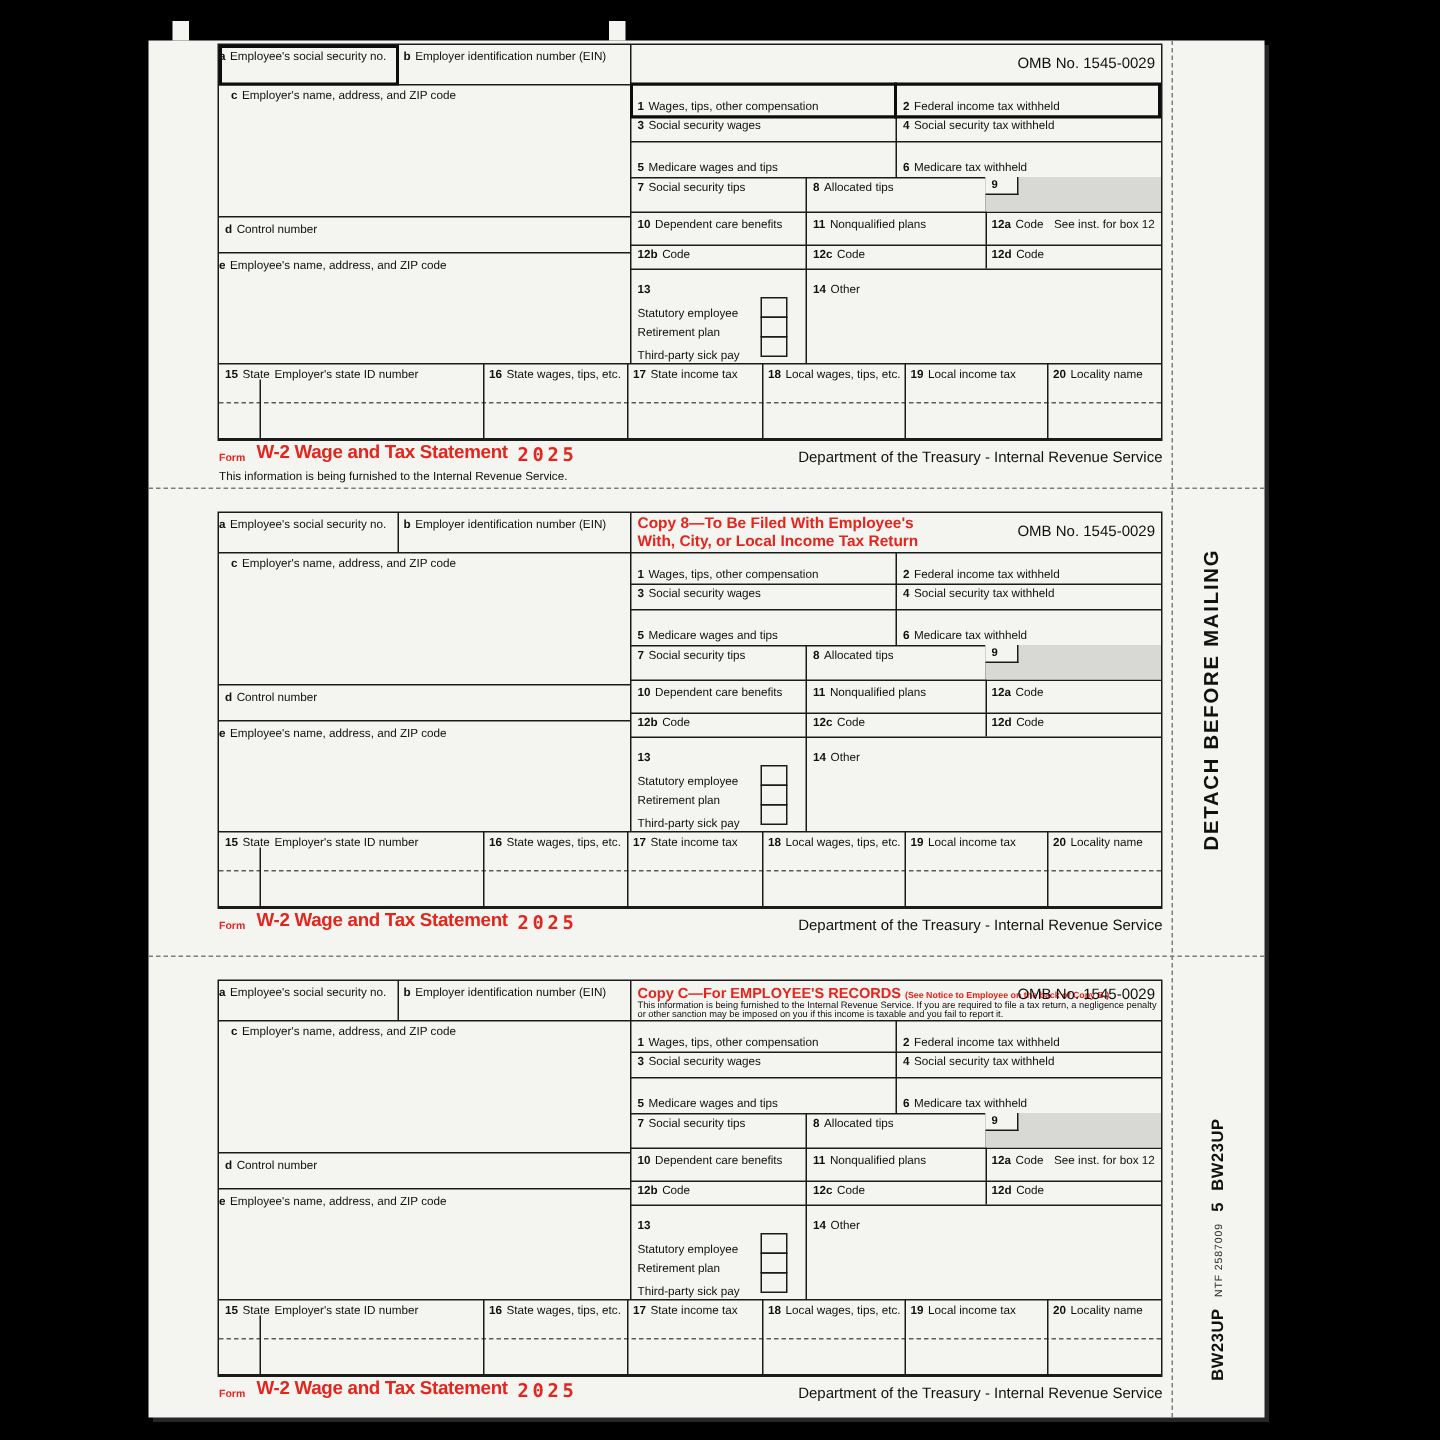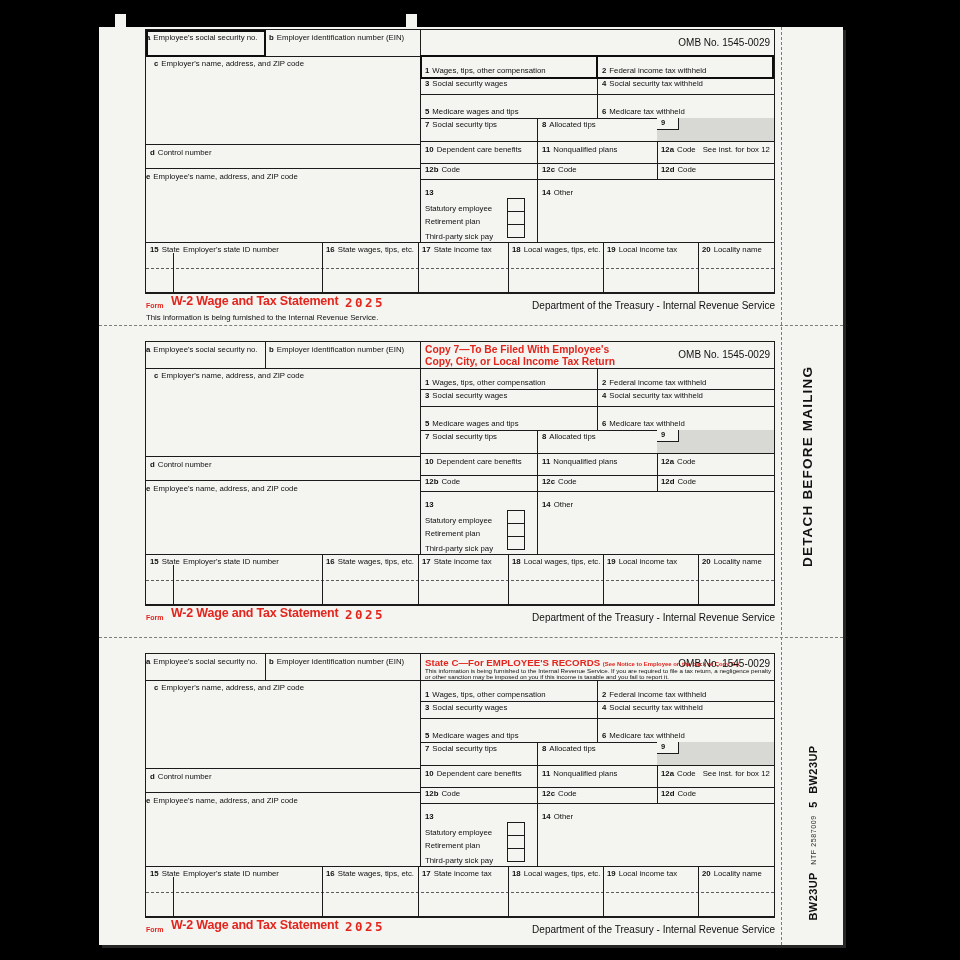--- a/index.html
+++ b/index.html
@@ -202,22 +202,22 @@
         <div class="vl v6"></div>
         <div class="vl v7"></div>
         <div class="vl v8"></div>
         <div class="vl v9"></div>
         <div class="vl v10"></div>
         <div class="vl v11"></div>
       <div class="g9">
           <div class="g9n">9</div>
         </div>
       <div class="ttl">
-          <span class="tl">Copy 7—To Be Filed With Employee's</span>
-          <span class="tl">Copy, City, or Local Income Tax Return</span>
+          <span class="tl">Copy 8—To Be Filed With Employee's</span>
+          <span class="tl">With, City, or Local Income Tax Return</span>
         </div>
       <div class="omb lbl">OMB No. 1545-0029</div>
       <div class="lbl la"><b>a</b><span>Employee's social security no.</span></div>
       <div class="lbl lb"><b>b</b><span>Employer identification number (EIN)</span></div>
       <div class="lbl lc"><b>c</b><span>Employer's name, address, and ZIP code</span></div>
       <div class="lbl ld"><b>d</b><span>Control number</span></div>
       <div class="lbl le"><b>e</b><span>Employee's name, address, and ZIP code</span></div>
       <div class="lbl l1"><b>1</b><span>Wages, tips, other compensation</span></div>
       <div class="lbl l2"><b>2</b><span>Federal income tax withheld</span></div>
       <div class="lbl l3"><b>3</b><span>Social security wages</span></div>
@@ -274,21 +274,21 @@
         <div class="vl v5"></div>
         <div class="vl v6"></div>
         <div class="vl v7"></div>
         <div class="vl v8"></div>
         <div class="vl v9"></div>
         <div class="vl v10"></div>
         <div class="vl v11"></div>
       <div class="g9">
           <div class="g9n">9</div>
         </div>
-      <div class="ttl ttlc"><span>State C—For EMPLOYEE'S RECORDS</span> <span class="paren">(See Notice to Employee on the back of Copy B.)</span></div>
+      <div class="ttl ttlc"><span>Copy C—For EMPLOYEE'S RECORDS</span> <span class="paren">(See Notice to Employee on the back of Copy B.)</span></div>
       <div class="hnote">This information is being furnished to the Internal Revenue Service. If you are required to file a tax return, a negligence penalty or other sanction may be imposed on you if this income is taxable and you fail to report it.</div>
       <div class="omb ombc lbl">OMB No. 1545-0029</div>
       <div class="lbl la"><b>a</b><span>Employee's social security no.</span></div>
       <div class="lbl lb"><b>b</b><span>Employer identification number (EIN)</span></div>
       <div class="lbl lc"><b>c</b><span>Employer's name, address, and ZIP code</span></div>
       <div class="lbl ld"><b>d</b><span>Control number</span></div>
       <div class="lbl le"><b>e</b><span>Employee's name, address, and ZIP code</span></div>
       <div class="lbl l1"><b>1</b><span>Wages, tips, other compensation</span></div>
       <div class="lbl l2"><b>2</b><span>Federal income tax withheld</span></div>
       <div class="lbl l3"><b>3</b><span>Social security wages</span></div>

